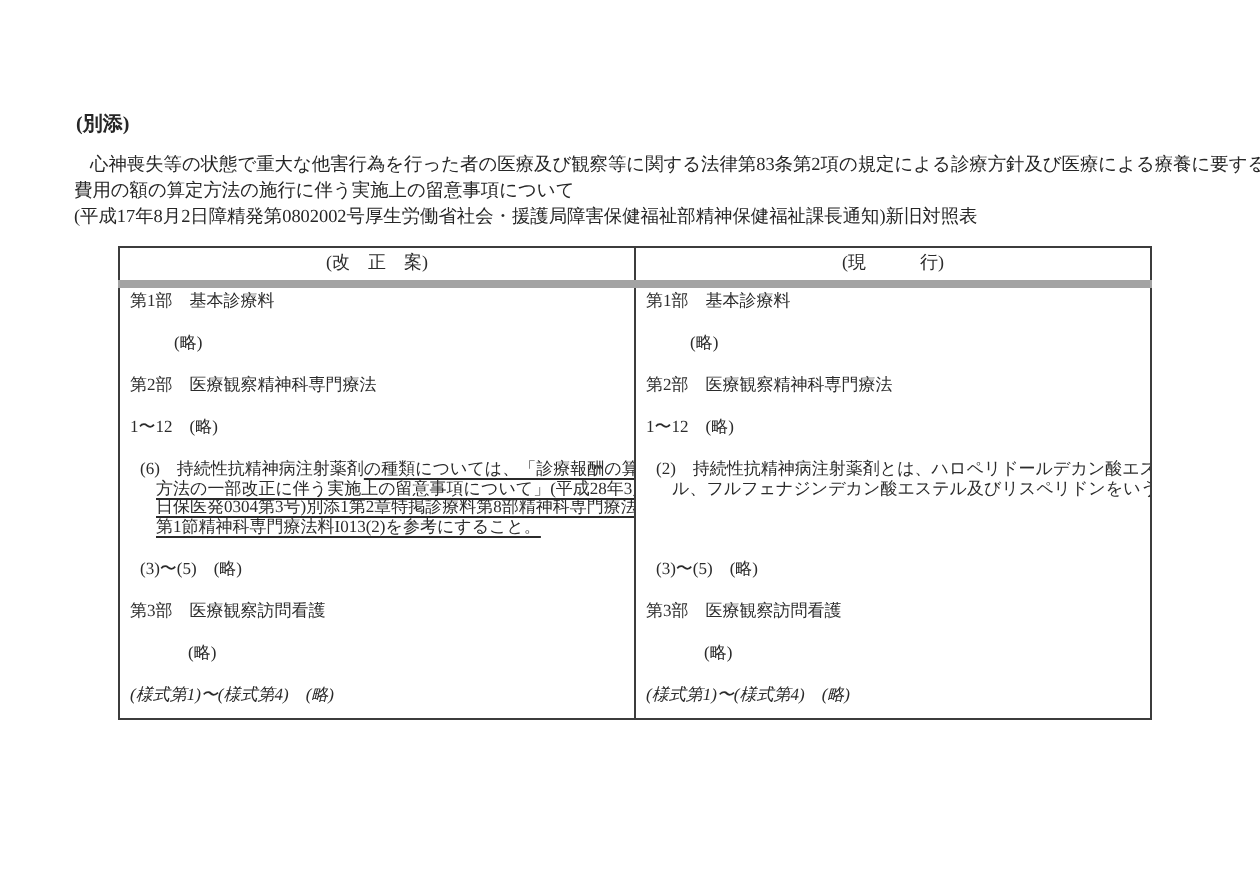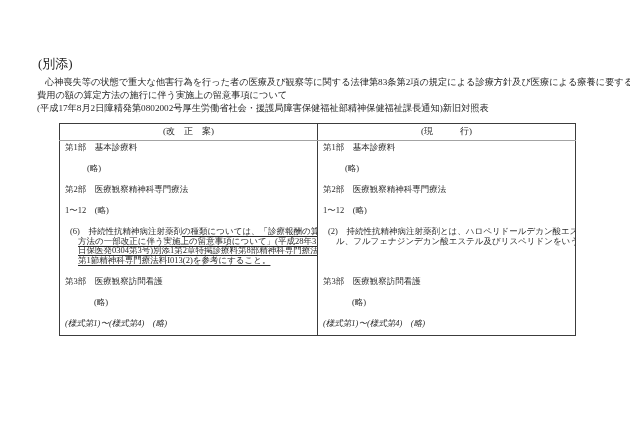--- a/index.html
+++ b/index.html
@@ -2,37 +2,37 @@
 <html><head>
 <meta charset="utf-8">
 <style>
   html,body { margin:0; padding:0; background:#ffffff; }
   .page {
     position:relative; width:630px; height:441px; background:#ffffff;
     font-family:"Liberation Serif","DejaVu Serif",serif;
     color:#262626; overflow:hidden;
   }
   .attachment {
-    position:absolute; left:38px; top:55px; font-size:13px; white-space:nowrap;
+    position:absolute; left:38px; top:55px; font-size:10px; white-space:nowrap;font-weight:bold;
   }
   .doc-title {
     position:absolute; left:37px; top:76px; font-size:9.2px; line-height:13px;
   }
   .doc-title .tline { white-space:nowrap; }
   .doc-title .tline.first { padding-left:8px; }
 
   .cmp-table {
     position:absolute; left:59px; top:123px; width:517px;
     border-collapse:collapse; table-layout:fixed;
     font-size:8.5px; color:#2b2b2b;
     border:1px solid #3c3c3c;
   }
   .cmp-table th {
     font-weight:normal; font-size:9px; text-align:center;
-    padding:1px 0 2px 0; border-bottom:1px solid #a3a3a3;
+    padding:1px 0 2px 0; border-bottom:4px solid #a3a3a3;
     white-space:nowrap;
   }
   .cmp-table th.col-l, .cmp-table td.col-l { border-right:1px solid #3c3c3c; }
   .cmp-table td {
     vertical-align:top; padding:2px 1px 9.5px 1px; overflow:hidden;
   }
   .cmp-table tr:last-child td { padding-bottom:7px;font-style:italic; }
   .line { line-height:9.5px; white-space:nowrap; }
   .ind-0 { padding-left:4px; }
   .ind-1 { padding-left:9px; }
@@ -101,20 +101,28 @@
             <div class="line ind-2"><span class="u">日保医発0304第3号)別添1第2章特掲診療料第8部精神科専門療法</span></div>
             <div class="line ind-2"><span class="u">第1節精神科専門療法料I013(2)を参考にすること。</span></div>
           </td>
           <td class="col-r">
             <div class="line ind-1"><span>(2)　持続性抗精神病注射薬剤とは、ハロペリドールデカン酸エステ</span></div>
             <div class="line ind-2"><span>ル、フルフェナジンデカン酸エステル及びリスペリドンをいう。</span></div>
           </td>
         </tr>
         <tr>
           <td class="col-l">
+            <div class="line ind-1"><span>(3)〜(5)　(略)</span></div>
+          </td>
+          <td class="col-r">
+            <div class="line ind-1"><span>(3)〜(5)　(略)</span></div>
+          </td>
+        </tr>
+        <tr>
+          <td class="col-l">
             <div class="line ind-0"><span>第3部　医療観察訪問看護</span></div>
           </td>
           <td class="col-r">
             <div class="line ind-0"><span>第3部　医療観察訪問看護</span></div>
           </td>
         </tr>
         <tr>
           <td class="col-l">
             <div class="line ind-4"><span>(略)</span></div>
           </td>

